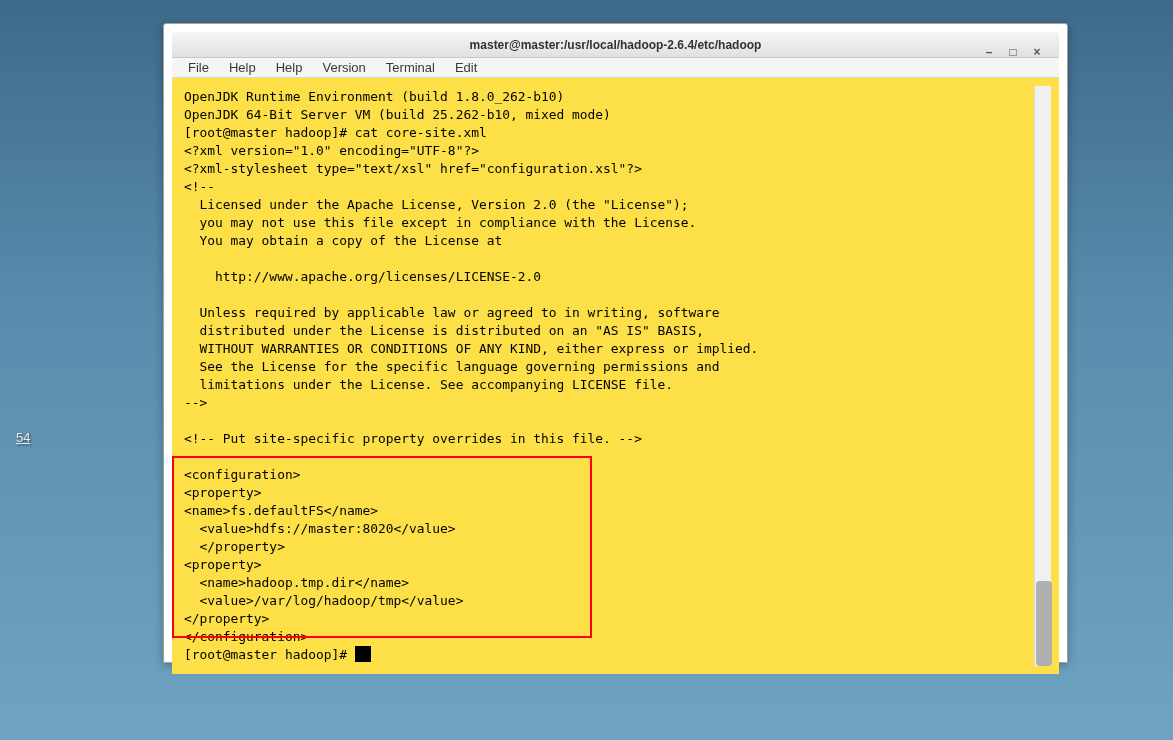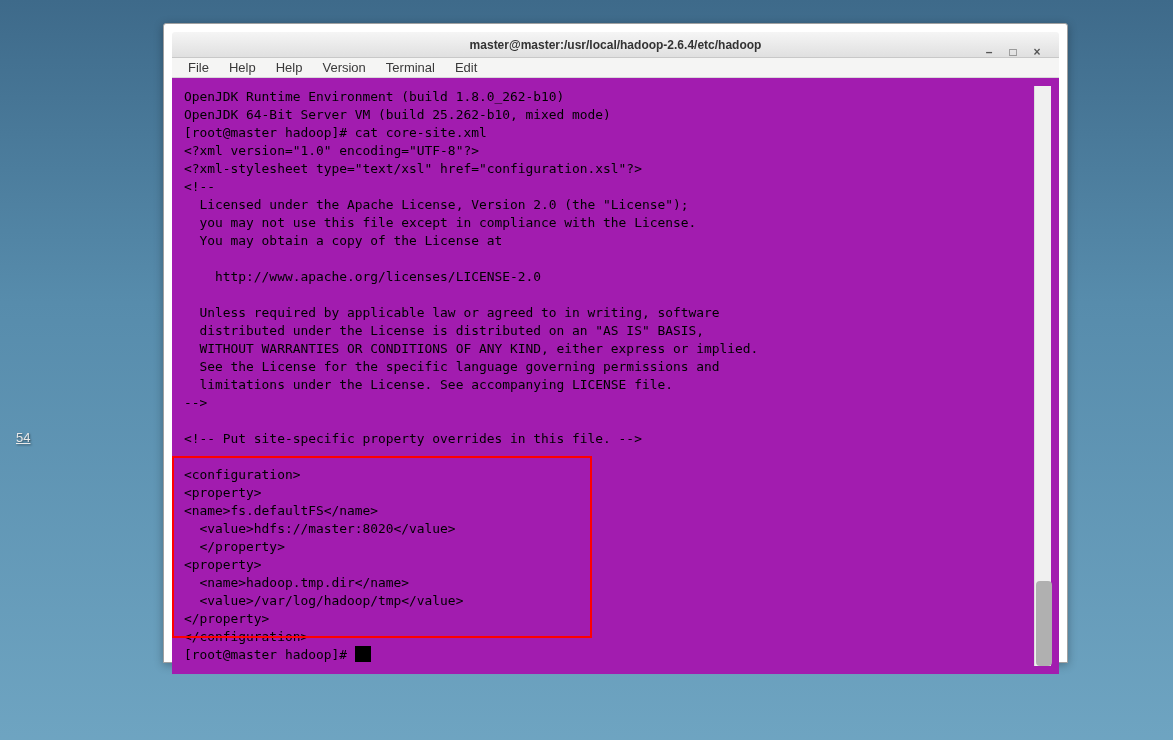--- a/index.html
+++ b/index.html
@@ -75,21 +75,21 @@
     padding: 0 6px;
   }
   .menu-item {
     padding: 2px 10px;
     font-size: 13px;
     color: #3a3a3a;
     cursor: pointer;
   }
   .terminal-body {
     flex: 1;
-    background: #a21caf;
+    background: #fde047;
     position: relative;
     display: flex;
     gap: 29px;
   }
   .terminal-content {
     flex: 1;
     padding: 2px 4px;
     font-family: "DejaVu Sans Mono", "Liberation Mono", monospace;
     font-size: 12.9px;
     line-height: 18px;

